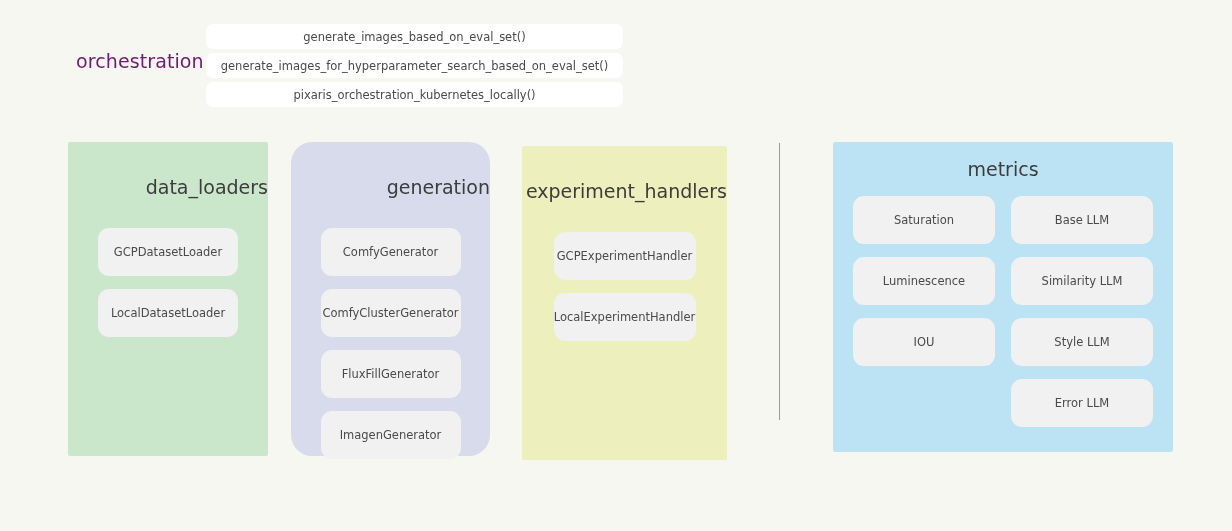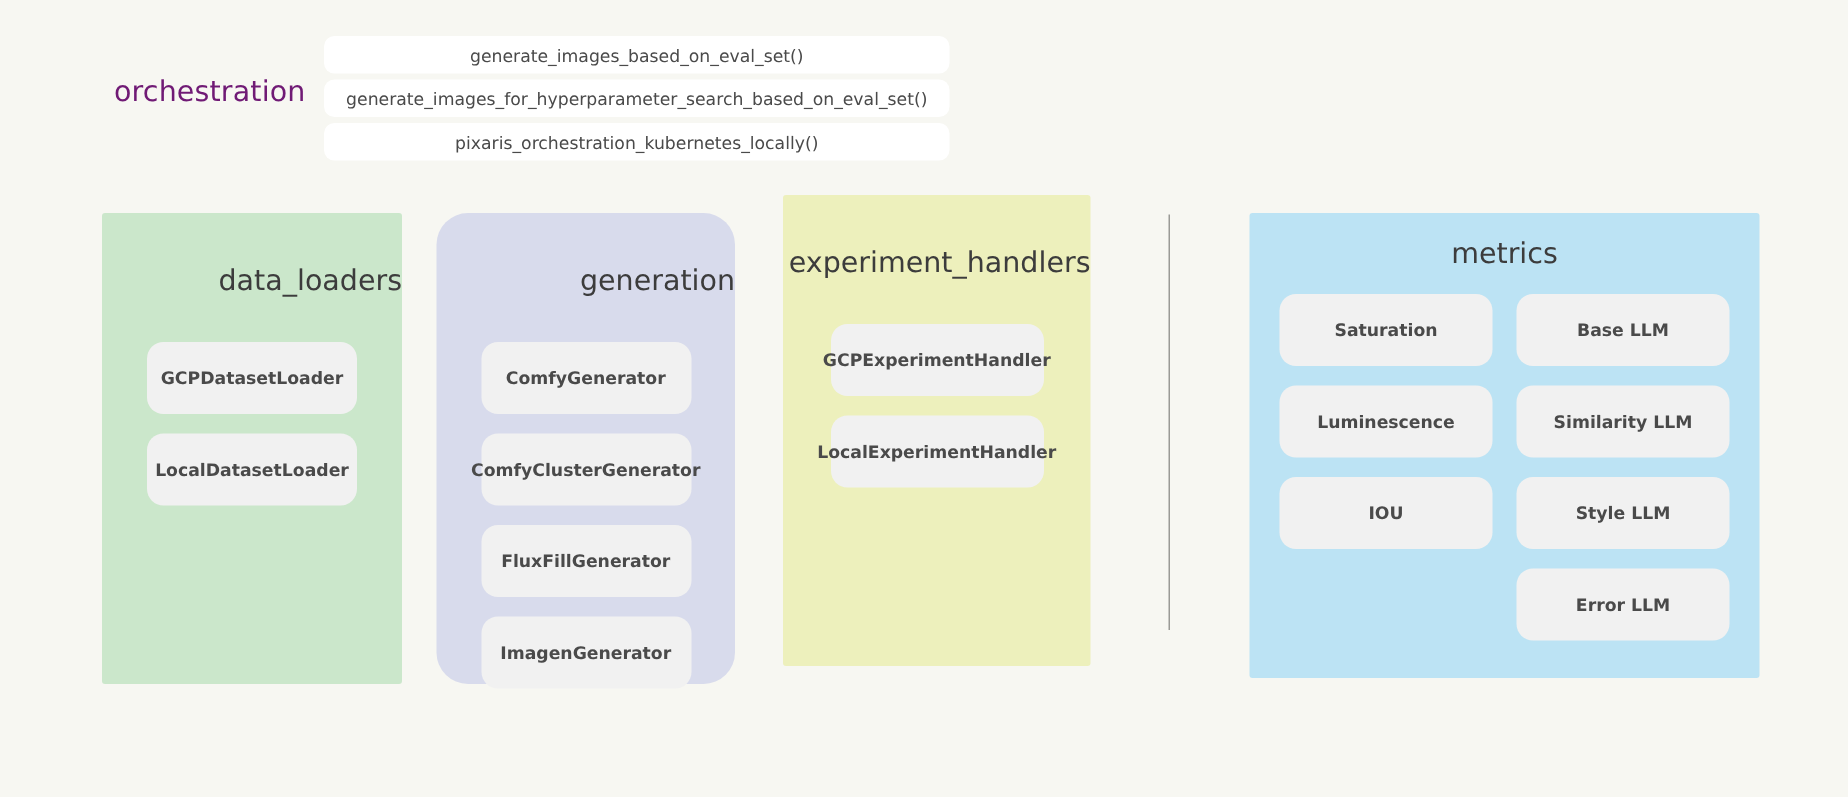--- a/index.html
+++ b/index.html
@@ -28,21 +28,21 @@
     left: 76px;
     top: 50px;
     font-size: 19px;
     color: #701a75;
     letter-spacing: 0.1px;
     white-space: nowrap;
   }
 
   .orch-boxes {
     position: absolute;
-    left: 216px;
+    left: 206px;
     top: 24px;
     width: 417px;
   }
   .orch-box {
     height: 25px;
     background: #ffffff;
     border-radius: 7px;
     display: flex;
     align-items: center;
     justify-content: center;
@@ -67,36 +67,35 @@
   }
   .card {
     background: #f1f1f1;
     border-radius: 11px;
     display: flex;
     align-items: center;
     justify-content: center;
     font-size: 11.5px;
     color: #4a4a4a;
     white-space: nowrap;
-    font-weight: bold;
   }
 
   #panel-data-loaders {
     left: 68px; top: 142px;
     width: 200px; height: 314px;
     background: #cbe7cb;
   }
   #panel-generation {
     left: 291px; top: 142px;
     width: 199px; height: 314px;
     background: #d8dbec;
     border-radius: 21px;
   }
   #panel-experiment-handlers {
-    left: 522px; top: 130px;
+    left: 522px; top: 146px;
     width: 205px; height: 314px;
     background: #edf0bc;
   }
   #panel-metrics {
     left: 833px; top: 142px;
     width: 340px; height: 310px;
     background: #bce3f4;
   }
 
   .col-title { margin-top: 34px; text-align: right; }

